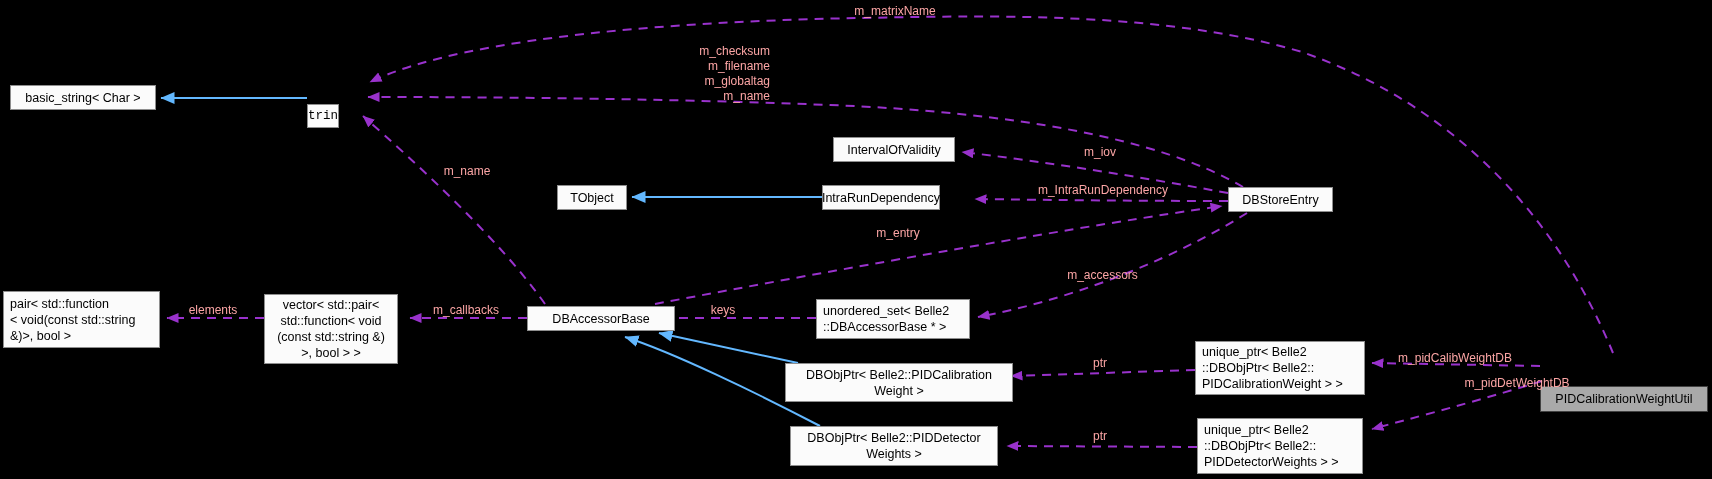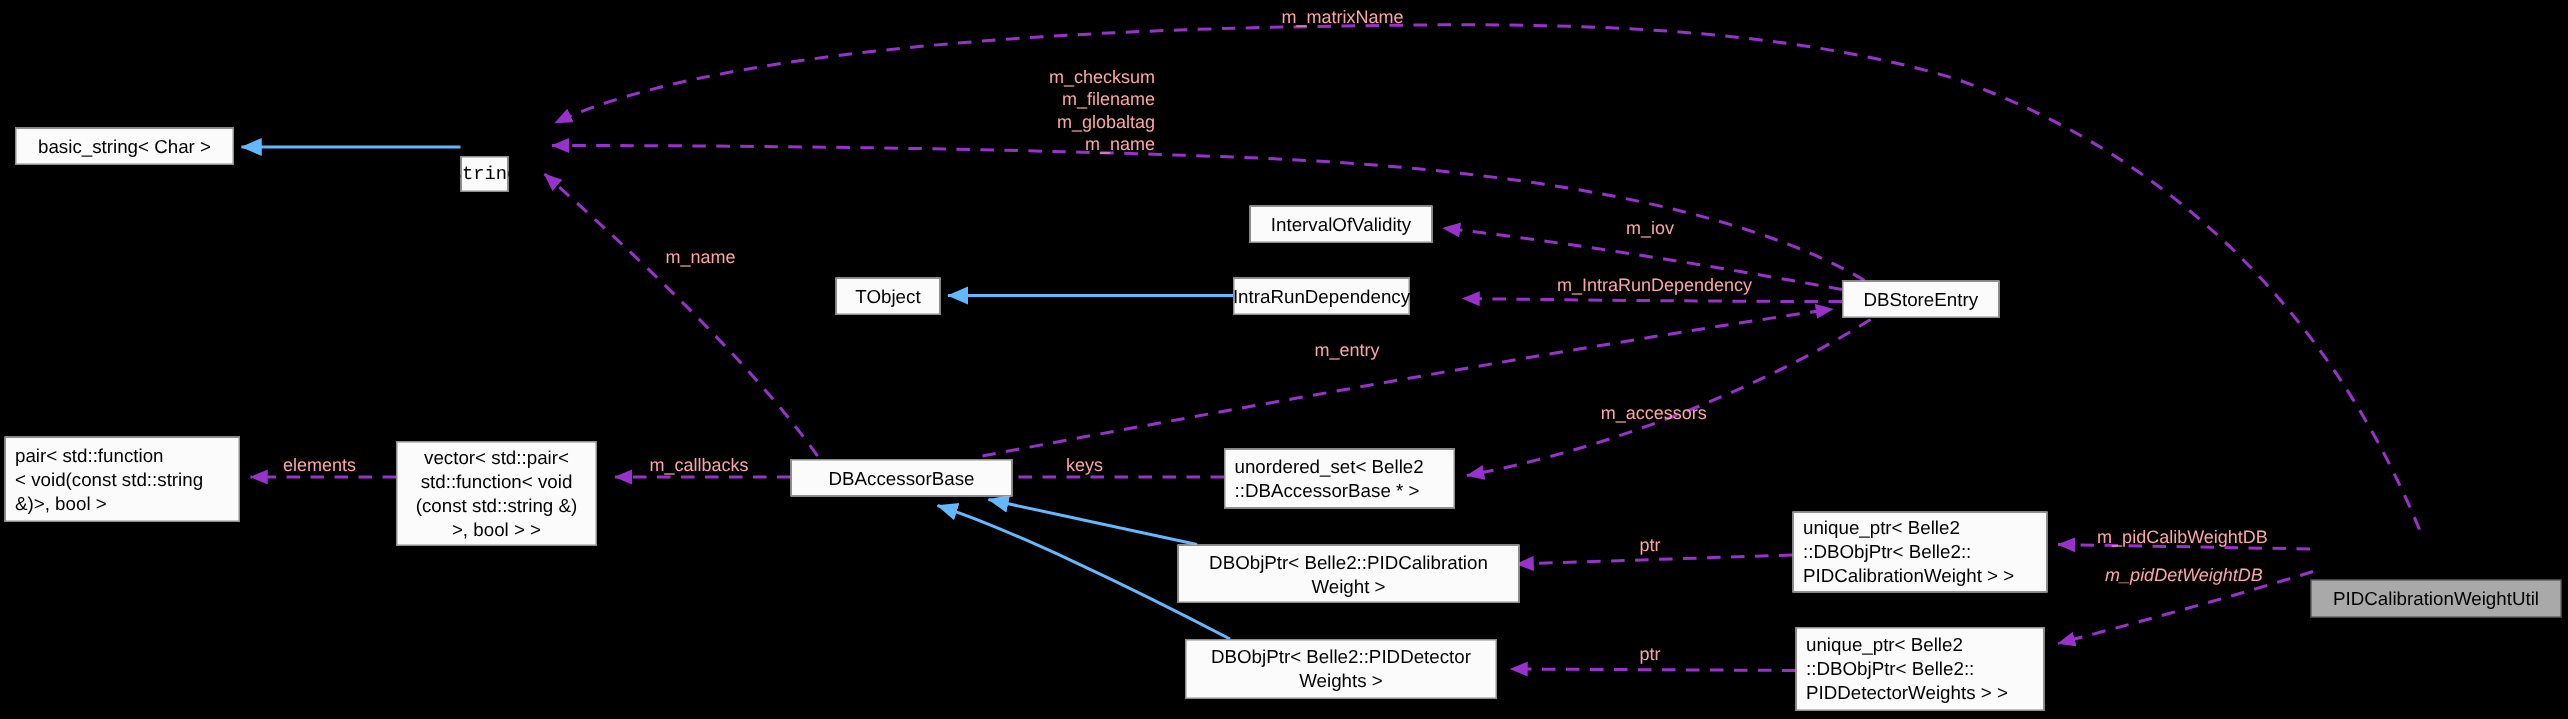--- a/index.html
+++ b/index.html
@@ -112,15 +112,15 @@
   <div class="elabel" style="left:1075px;top:145px;width:50px;">m_iov</div>
   <div class="elabel" style="left:1028px;top:183px;width:150px;">m_IntraRunDependency</div>
   <div class="elabel" style="left:868px;top:226px;width:60px;">m_entry</div>
   <div class="elabel" style="left:1055px;top:268px;width:95px;">m_accessors</div>
   <div class="elabel" style="left:703px;top:303px;width:40px;">keys</div>
   <div class="elabel" style="left:425px;top:303px;width:82px;">m_callbacks</div>
   <div class="elabel" style="left:182px;top:303px;width:62px;">elements</div>
   <div class="elabel" style="left:1085px;top:356px;width:30px;">ptr</div>
   <div class="elabel" style="left:1085px;top:429px;width:30px;">ptr</div>
   <div class="elabel" style="left:1390px;top:351px;width:130px;">m_pidCalibWeightDB</div>
-  <div class="elabel" style="left:1395px;top:376px;width:122px;font-style:italic;">m_pidDetWeightDB</div>
+  <div class="elabel" style="left:1456px;top:376px;width:122px;">m_pidDetWeightDB</div>
 
 </div>
 
 </body></html>

